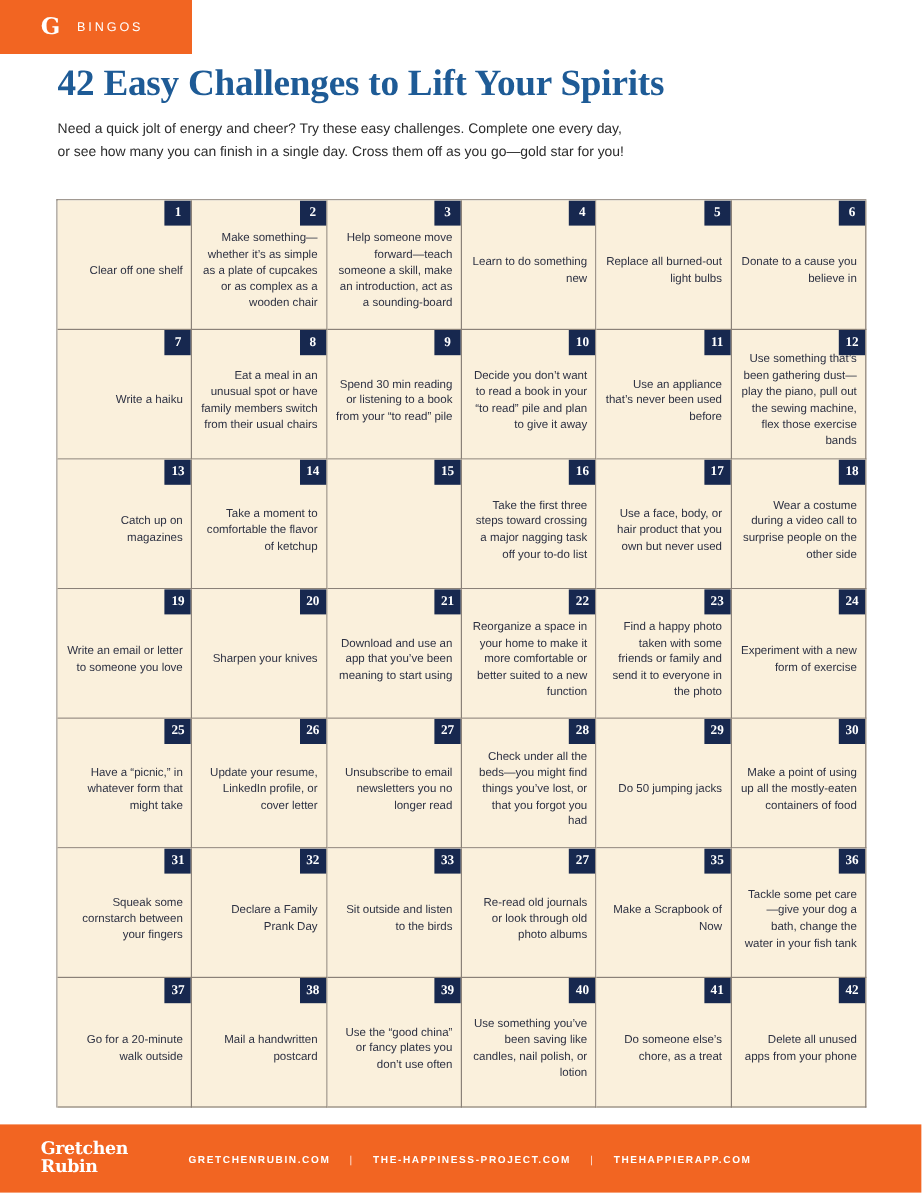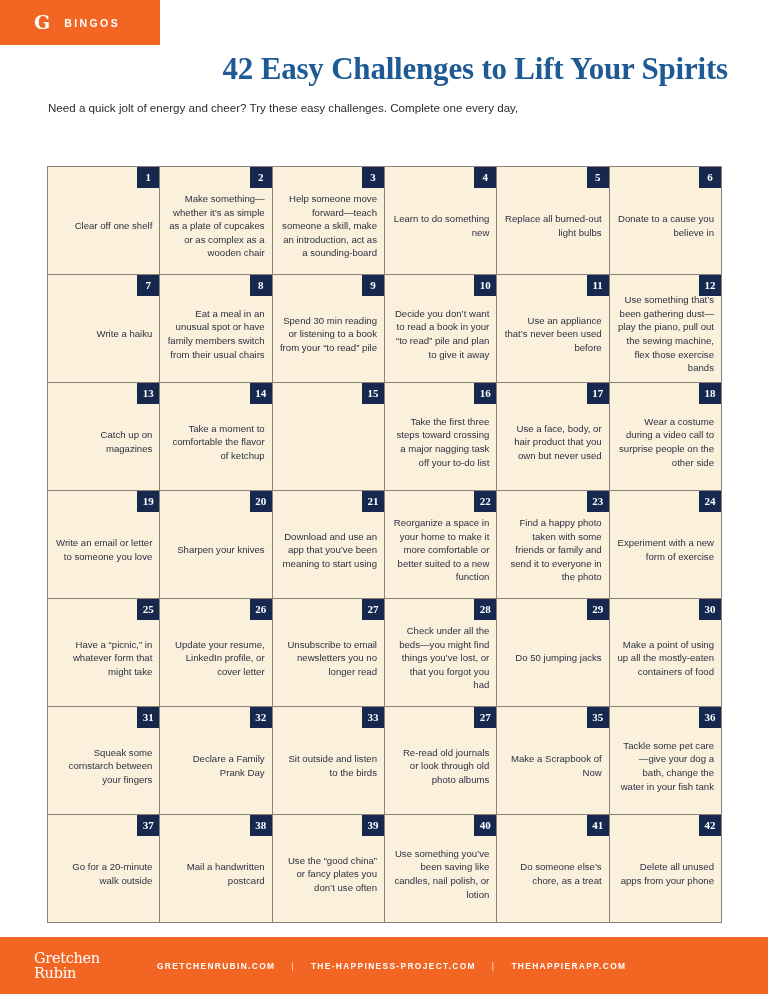--- a/index.html
+++ b/index.html
@@ -34,41 +34,40 @@
     color: #ffffff;
     font-size: 19px;
     font-weight: bold;
     line-height: 1;
     margin-right: 14px;
     letter-spacing: 0;
   }
   .brand-word {
     color: #ffffff;
     font-size: 10.5px;
-    font-weight: bold;
+    font-weight: normal;
     letter-spacing: 2.4px;
     text-align: right;
   }
 
   
   .header {
     position: absolute;
     left: 48px;
     top: 52px;
     width: 680px;
   }
   .page-title {
     font-family: "Liberation Serif", serif;
     color: #1e5b96;
     font-size: 31px;
     font-weight: bold;
     letter-spacing: -0.2px;
     margin: 0 0 13px 0;
     line-height: 1.1;
-    text-align: right;
   }
   .page-subtitle {
     color: #2b2b2b;
     font-size: 11.6px;
     line-height: 1.62;
     margin: 0;
     max-width: 600px;
   }
 
   
@@ -128,21 +127,21 @@
     width: 768px;
     height: 57px;
     background: #f26522;
     display: flex;
     align-items: center;
   }
   .footer-logo {
     margin-left: 34px;
     color: #ffffff;
     font-family: "DejaVu Serif", serif;
-    font-weight: normal;
+    font-weight: bold;
     font-size: 14.5px;
     line-height: 0.98;
     letter-spacing: -0.3px;
     width: 95px;
   }
   .footer-logo span { display: block; }
   .footer-links {
     margin-left: 28px;
     display: flex;
     align-items: center;
@@ -164,20 +163,21 @@
 <div class="brand-tab">
   <span class="brand-g">G</span>
   <span class="brand-word">BINGOS</span>
 </div>
 
 <div class="header">
   <h1 class="page-title">42 Easy Challenges to Lift Your Spirits</h1>
   <p class="page-subtitle">
     <span>Need a quick jolt of energy and cheer? Try these easy challenges. Complete one every day,</span>
     <br>
+    <span>or see how many you can finish in a single day. Cross them off as you go—gold star for you!</span>
   </p>
 </div>
 
 <div class="bingo-grid" id="bingo-grid">
     <div class="cell">
       <div class="cell-badge">1</div>
       <div class="cell-text">Clear off one shelf</div>
     </div>
     <div class="cell">
       <div class="cell-badge">2</div>

